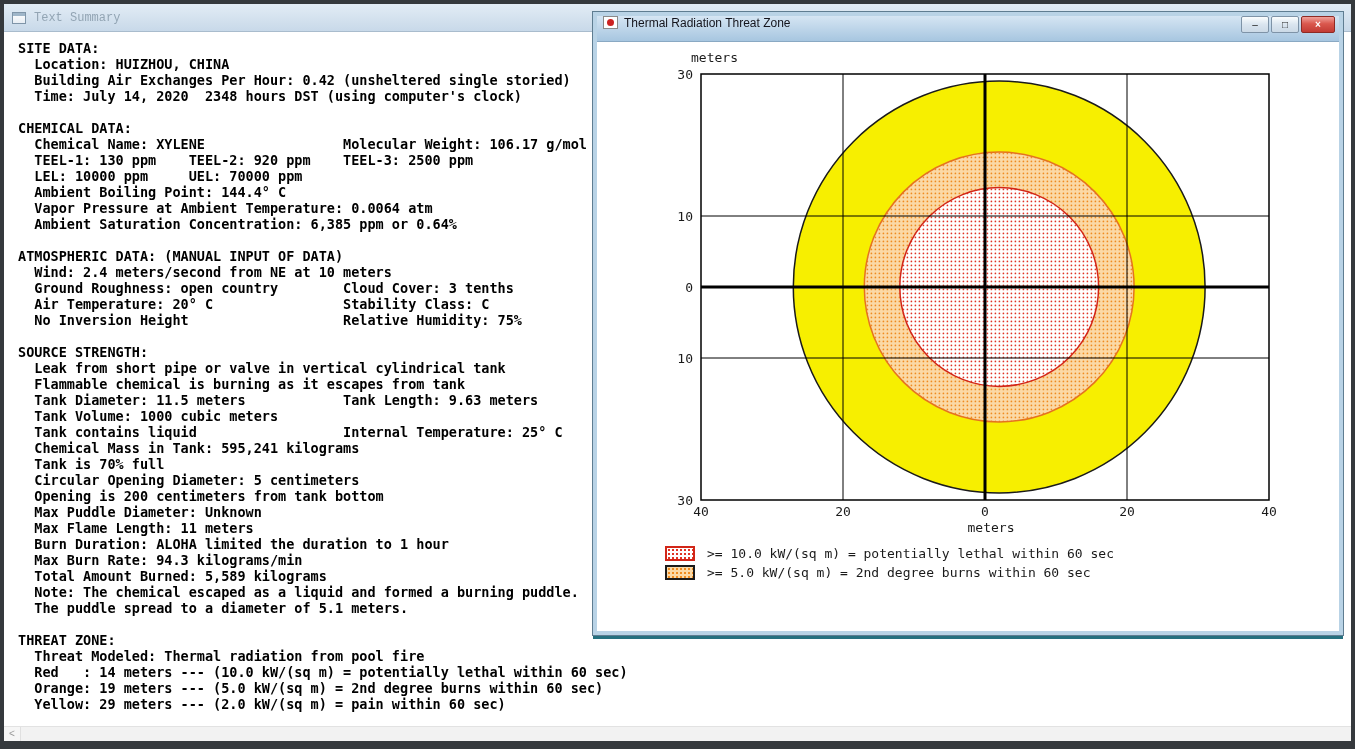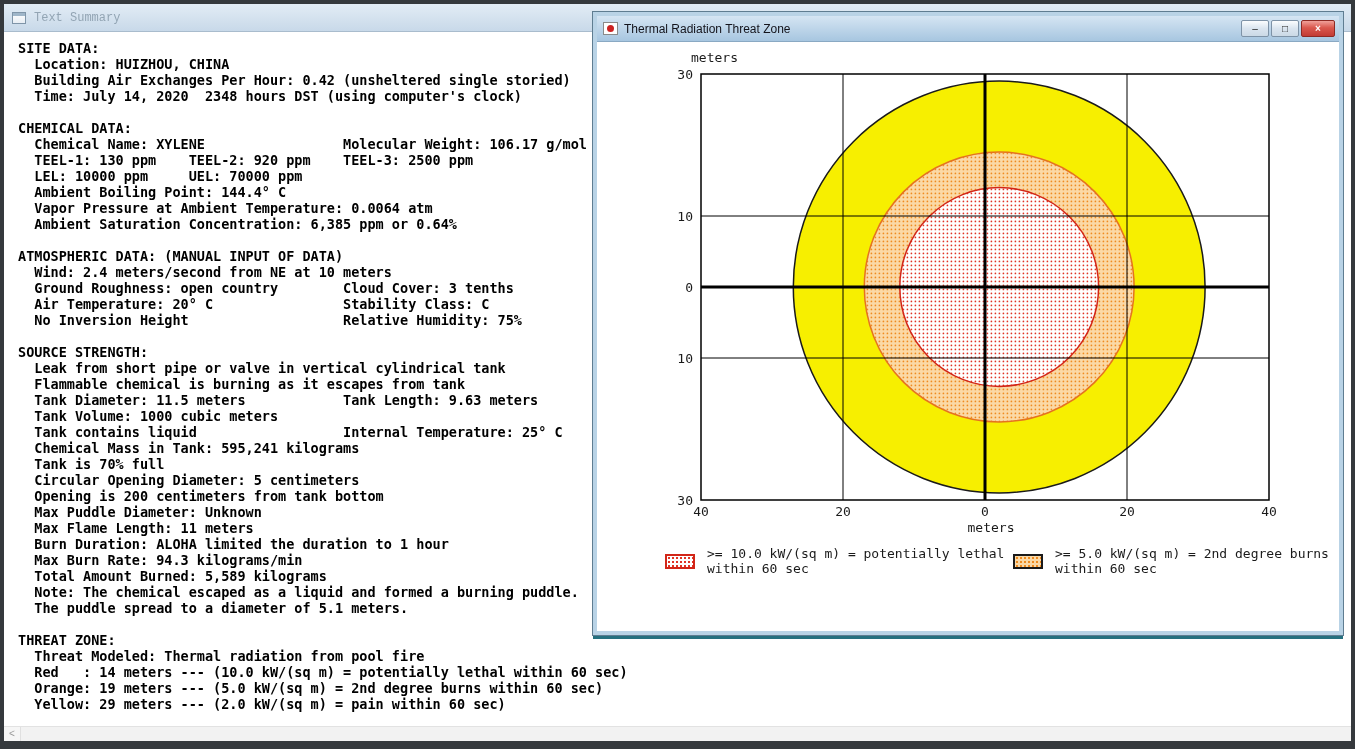--- a/index.html
+++ b/index.html
@@ -55,21 +55,21 @@
     width: 750px; height: 623px;
     background: #ffffff;
     border: 4px solid #b9d3e6;
     box-shadow: 0 0 0 1px #5f7d91, 0 4px 0 0 #25707f;
     z-index: 5;
   }
   .cw-titlebar {
     height: 26px;
     background: linear-gradient(#d5e5f3, #a7c6e0);
     border-bottom: 1px solid #8aa9c3;
-    display: flex; align-items: center; gap: 6px;
+    display: flex; gap: 6px;
     padding: 0 4px 0 6px;
   }
   .plot-icon {
     width: 15px; height: 13px; display: inline-block;
     background: #ffffff; border: 1px solid #8a8a8a;
     position: relative;
   }
   .plot-icon::before {
     content: ""; position: absolute; left: 3px; top: 2px;
     width: 7px; height: 7px; border-radius: 50%;
@@ -87,21 +87,21 @@
   }
   .cw-close {
     width: 34px;
     background: linear-gradient(#f0a19a, #da584e 45%, #c23b34);
     border-color: #8e2a24; color: #ffffff; font-weight: bold;
   }
   .cw-body { padding-top: 6px; }
   #plot-svg { display: block; margin-left: 1px; }
   .legend {
     margin: 6px 0 0 68px;
-    display: flex; flex-direction: row; gap: 4px;
+    display: flex; flex-direction: column; gap: 4px;
   }
   .legend-row {
     display: flex; align-items: center; gap: 12px;
     font-family: "DejaVu Sans Mono", monospace;
     font-size: 13px; color: #1a1a1a;
   }
   .swatch {
     width: 30px; height: 15px; display: inline-block;
     border: 2px solid #000; flex: 0 0 auto;
   }

